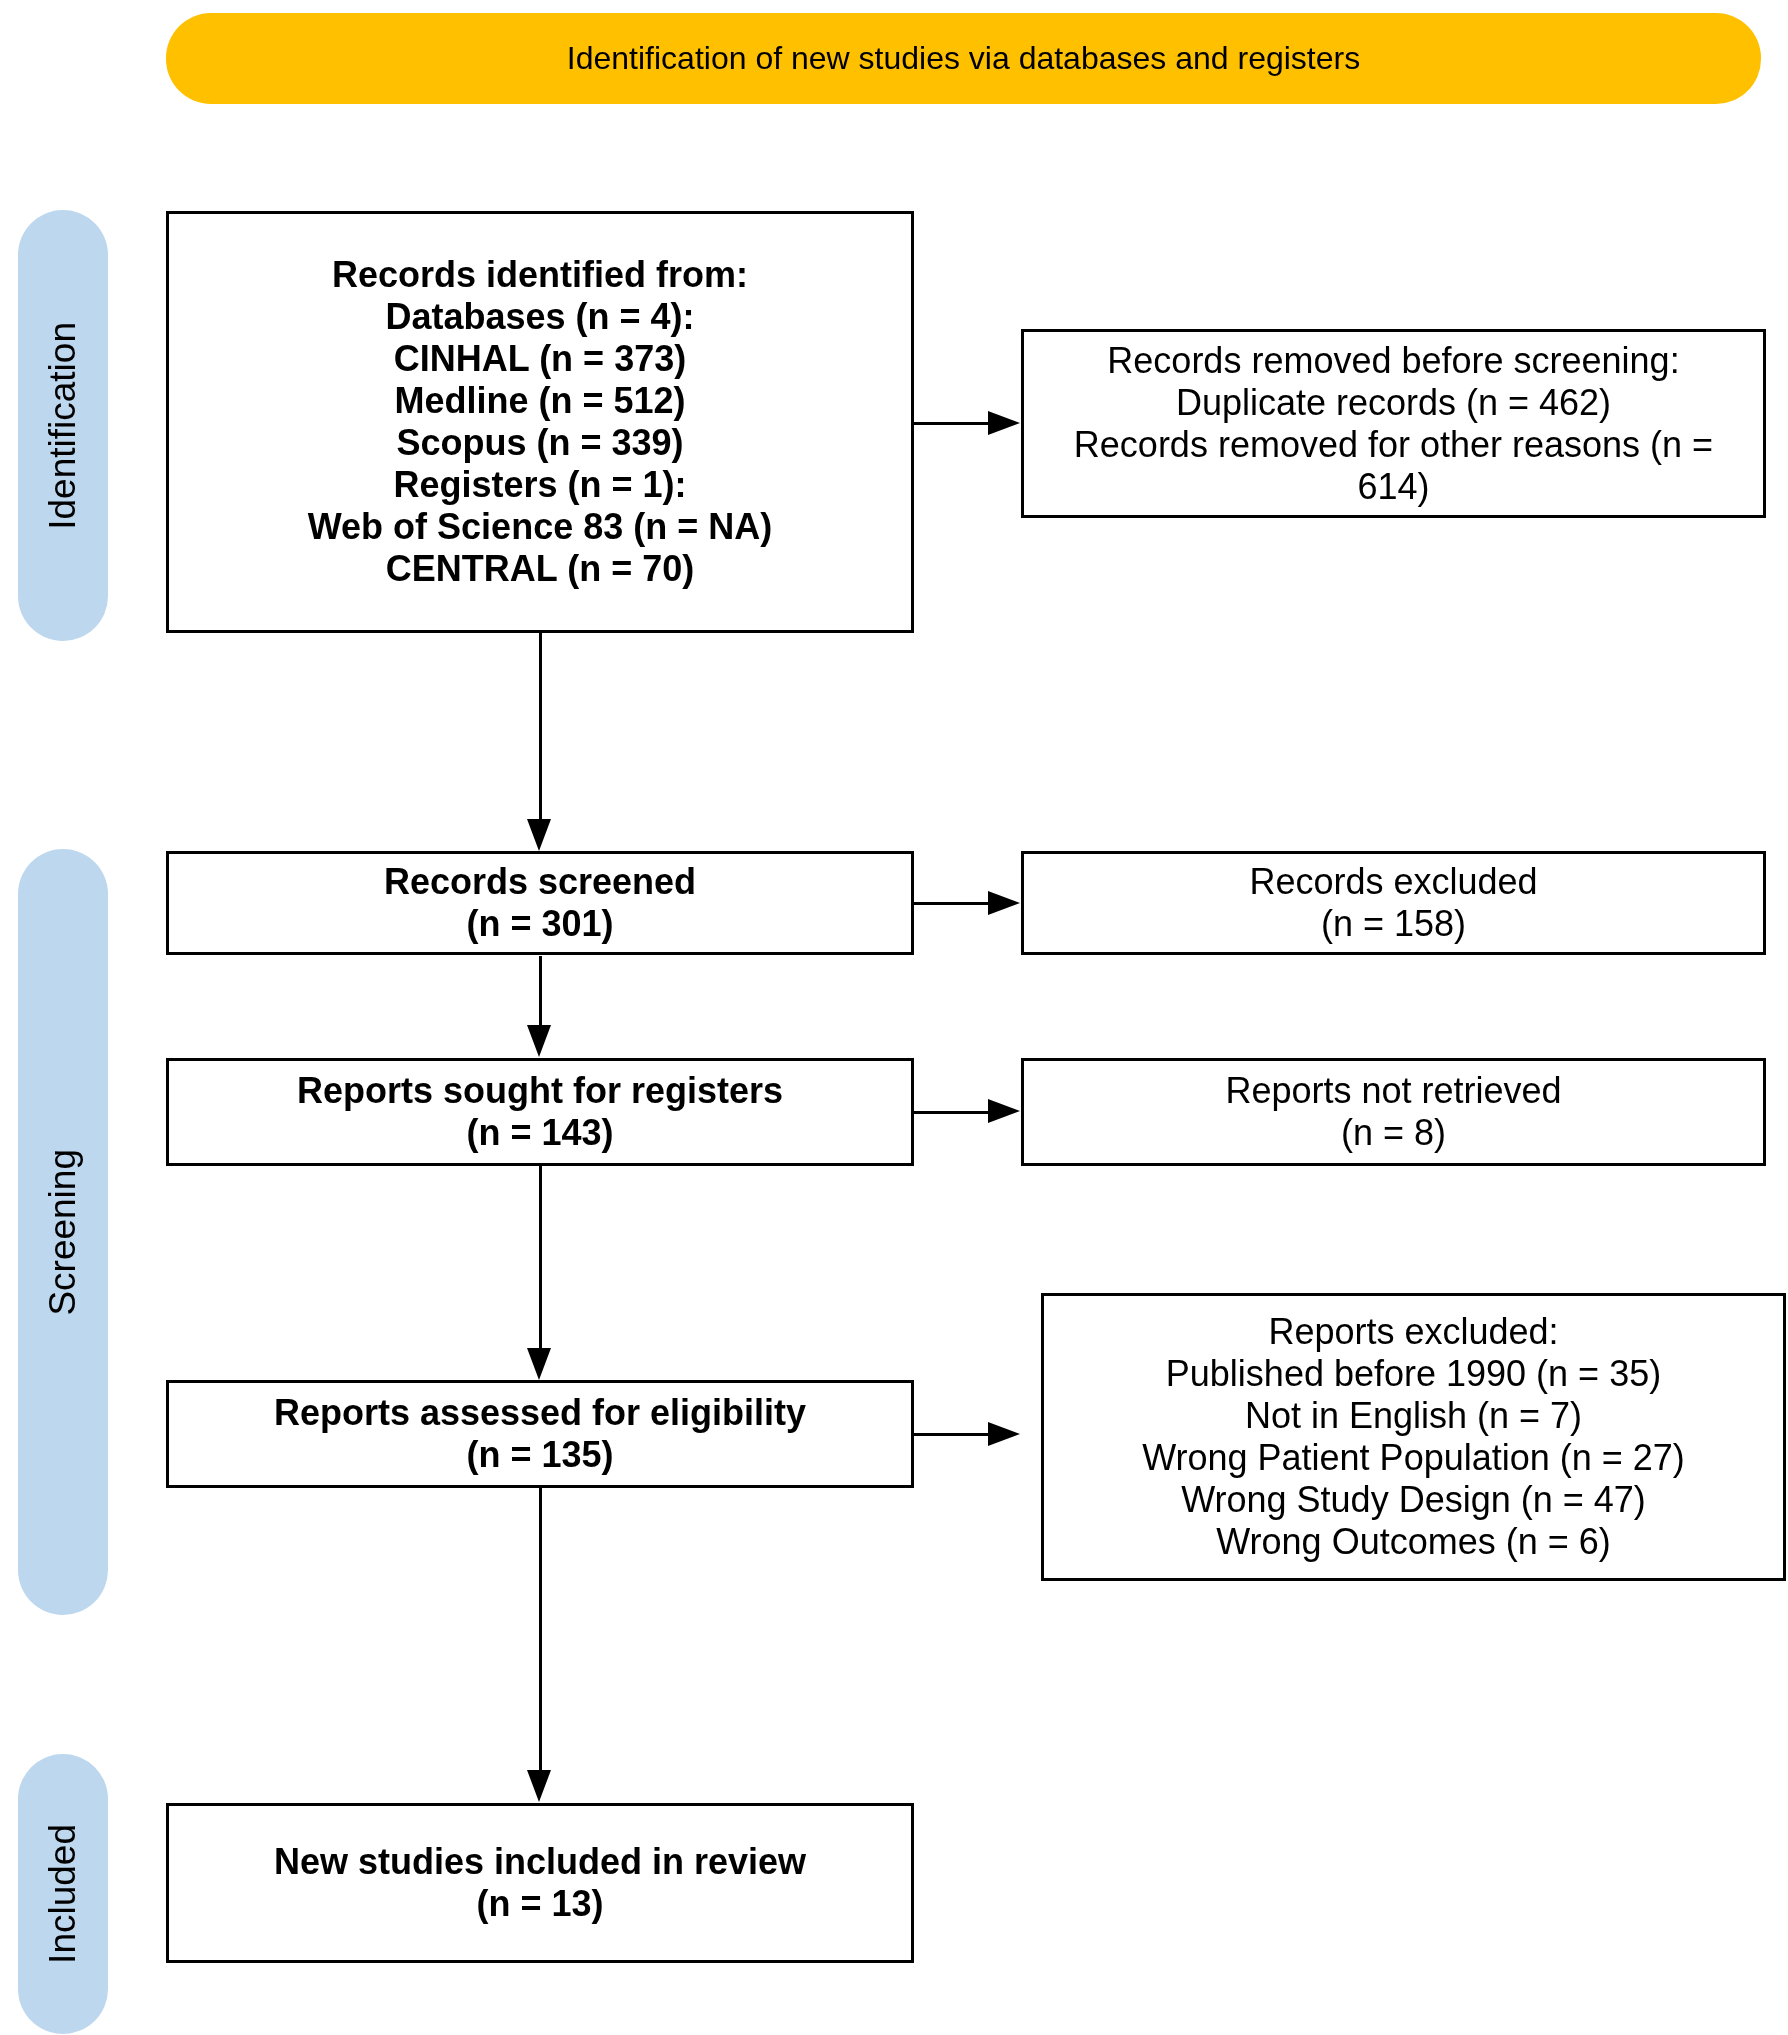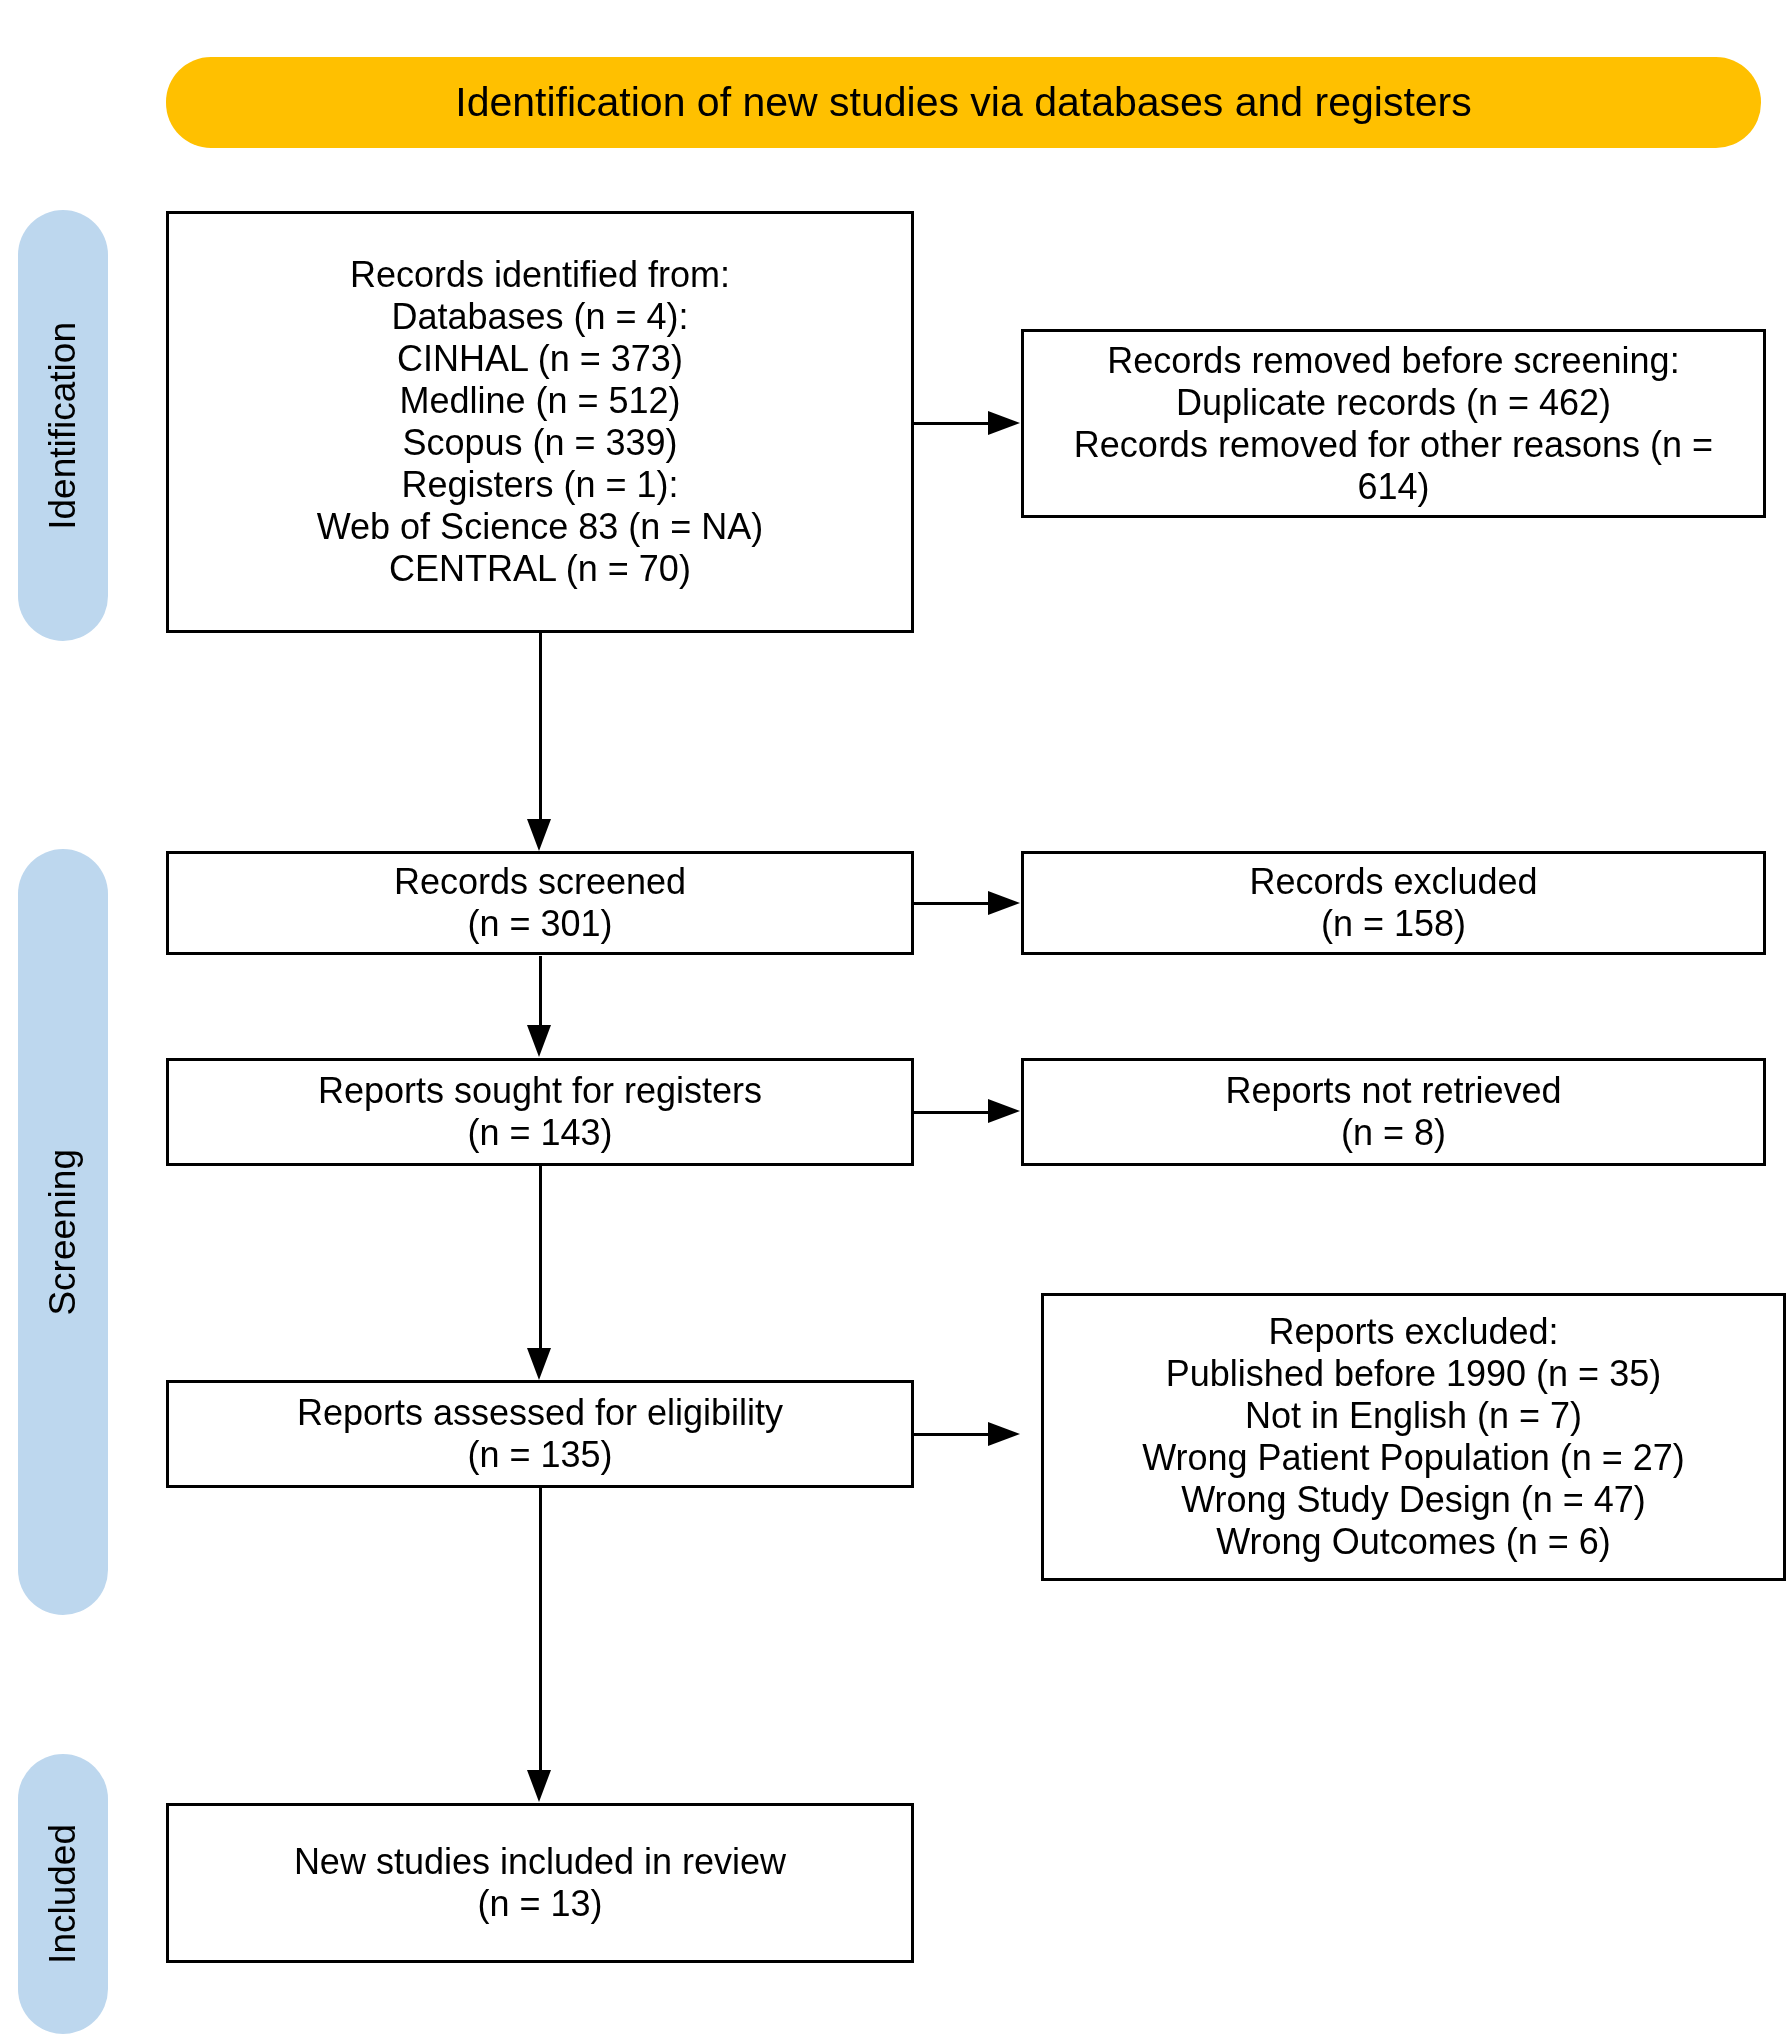--- a/index.html
+++ b/index.html
@@ -25,23 +25,22 @@
     position: absolute;
     left: 166px;
     top: 13px;
     width: 1595px;
     height: 91px;
     background: #FFC000;
     border-radius: 45px;
     display: flex;
     align-items: center;
     justify-content: center;
-    font-size: 41px;
+    font-size: 32px;
     text-align: center;
-    margin-top: 44px;
   }
   
   .pill {
     position: absolute;
     left: 18.4px;
     width: 90px;
     background: #BDD7EE;
     border-radius: 45px;
     display: flex;
     align-items: center;
@@ -63,21 +62,21 @@
     border: 3.2px solid #000000;
     background: #FFFFFF;
     display: flex;
     flex-direction: column;
     justify-content: center;
     text-align: center;
     font-size: 36px;
     line-height: 42px;
   }
   .box .line { width: 100%; }
-  .col-left  { left: 166px;  width: 748px; padding: 0 10.8px; }
+  .col-left  { left: 166px;  width: 748px; padding: 0 10.8px; font-weight: bold; }
   .col-right { left: 1021px; width: 745px; padding: 0 15px; }
   #box-records-identified    { top: 211px;  height: 422px; }
   #box-records-removed       { top: 329px;  height: 189px; }
   #box-records-screened      { top: 851px; height: 104px; }
   #box-records-excluded      { top: 851px; height: 104px; }
   #box-reports-sought        { top: 1058px; height: 108px; }
   #box-reports-not-retrieved { top: 1058px; height: 108px; }
   #box-reports-assessed      { top: 1380px; height: 108px; }
   #box-reports-excluded      { top: 1293px; height: 288px; margin-left: 20px; }
   #box-new-studies           { top: 1803px; height: 160px; }

